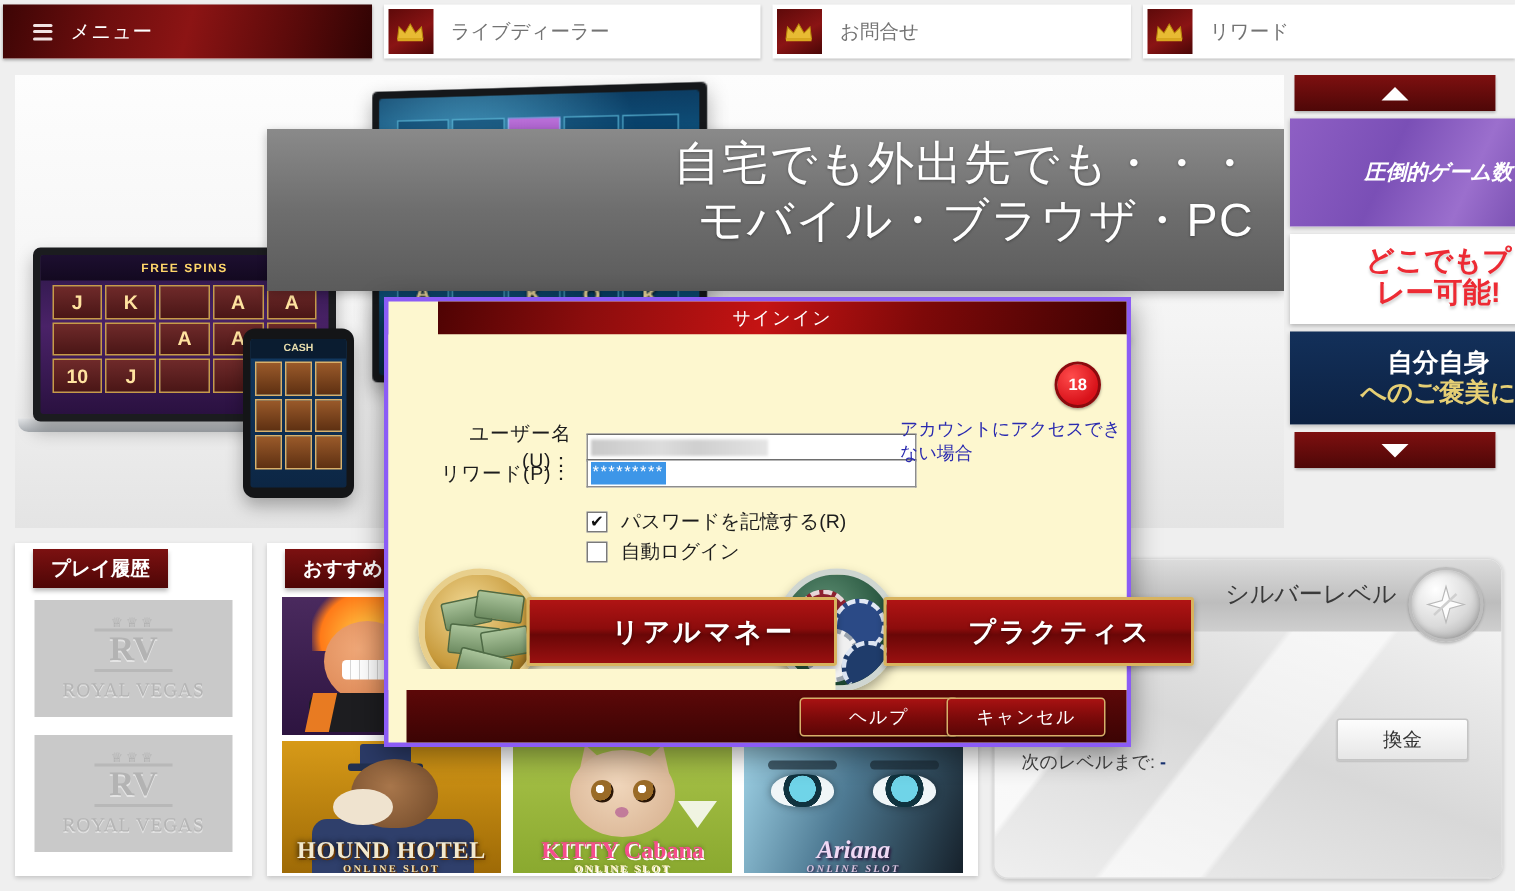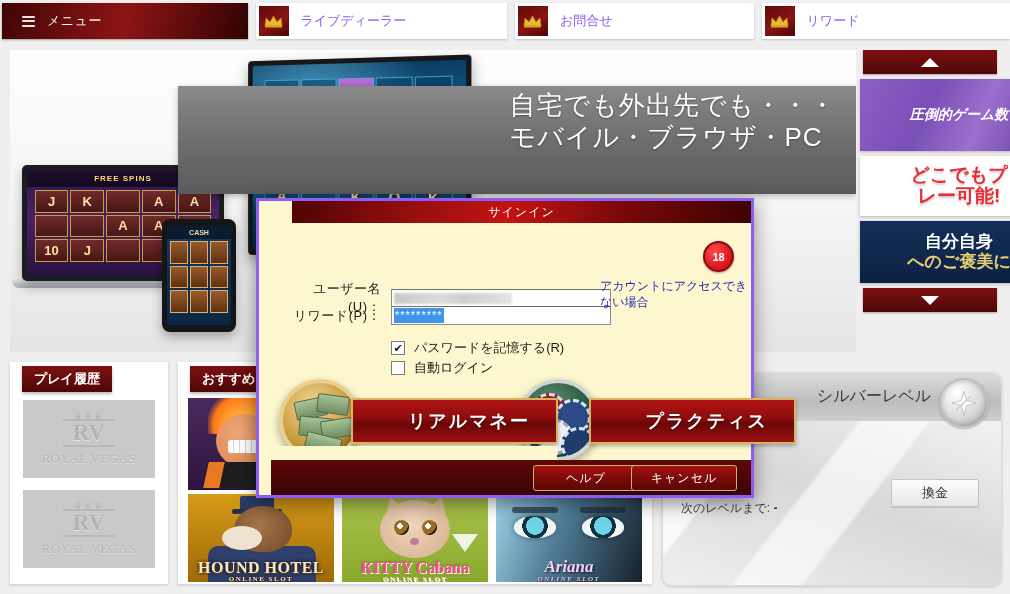--- a/index.html
+++ b/index.html
@@ -29,21 +29,21 @@
   }
   .nav-tab.t1{width:253px;}
   .nav-tab.t2{width:250px;}
   .nav-tab.t3{width:240px;}
   .crown-box{
     width:30px;height:30px;margin-left:3px;
     background:linear-gradient(150deg,#5e0a0a,#8a1414 55%,#4a0606);
     display:flex;align-items:center;justify-content:center;
   }
   .crown-box svg{display:block;}
-  .nav-tab-label{margin-left:12px;font-size:13px;color:#8b5cf6;}
+  .nav-tab-label{margin-left:12px;font-size:13px;color:#737373;}
 
   
   #hero{
     position:absolute;left:10px;top:50px;width:846px;height:302px;
     background:linear-gradient(180deg,#fdfdfd 0%,#f4f4f4 55%,#e4e4e4 100%);
     overflow:hidden;
   }
   #hero .stage{position:absolute;inset:0;}
   .monitor{
     position:absolute;left:232px;top:8px;width:228px;height:200px;
@@ -91,22 +91,22 @@
   .tablet .screen{width:100%;height:100%;border-radius:2px;overflow:hidden;position:relative;background:linear-gradient(180deg,#123a63,#0c2644);}
   .tablet .tb{position:absolute;top:0;left:0;right:0;height:13px;background:#0a1c30;color:#eadfae;font-size:7px;display:flex;align-items:center;justify-content:center;font-weight:bold;}
   .treels{position:absolute;left:3px;right:3px;top:15px;bottom:12px;display:grid;grid-template-columns:repeat(3,1fr);grid-template-rows:repeat(3,1fr);gap:2px;}
   .treels div{background:linear-gradient(180deg,#9a5a2a,#5e3012);border:1px solid #d9b06a;}
   .hero-caption{
     position:absolute;left:168px;top:36px;width:678px;height:108px;
     background:linear-gradient(180deg,#8a8a8a 0%,#6e6e6e 50%,#5b5b5b 100%);
     box-shadow:0 2px 6px rgba(0,0,0,.25);
   }
   .hero-caption .inner{
-    position:absolute;right:20px;top:4px;text-align:left;color:#fff;
-    font-size:26px;line-height:1.22;letter-spacing:1px;
+    position:absolute;right:20px;top:4px;text-align:right;color:#fff;
+    font-size:31px;line-height:1.22;letter-spacing:1px;
     text-shadow:0 1px 2px rgba(0,0,0,.35);white-space:nowrap;
   }
   .hero-red{
     position:absolute;left:555px;top:148px;width:290px;
     font-size:28px;font-weight:bold;line-height:1.2;color:#e8333b;
     text-shadow:
       2px 0 0 #fff,-2px 0 0 #fff,0 2px 0 #fff,0 -2px 0 #fff,
       2px 2px 0 #fff,-2px 2px 0 #fff,2px -2px 0 #fff,-2px -2px 0 #fff,
       3px 4px 5px rgba(0,0,0,.25);
     text-align:center;

